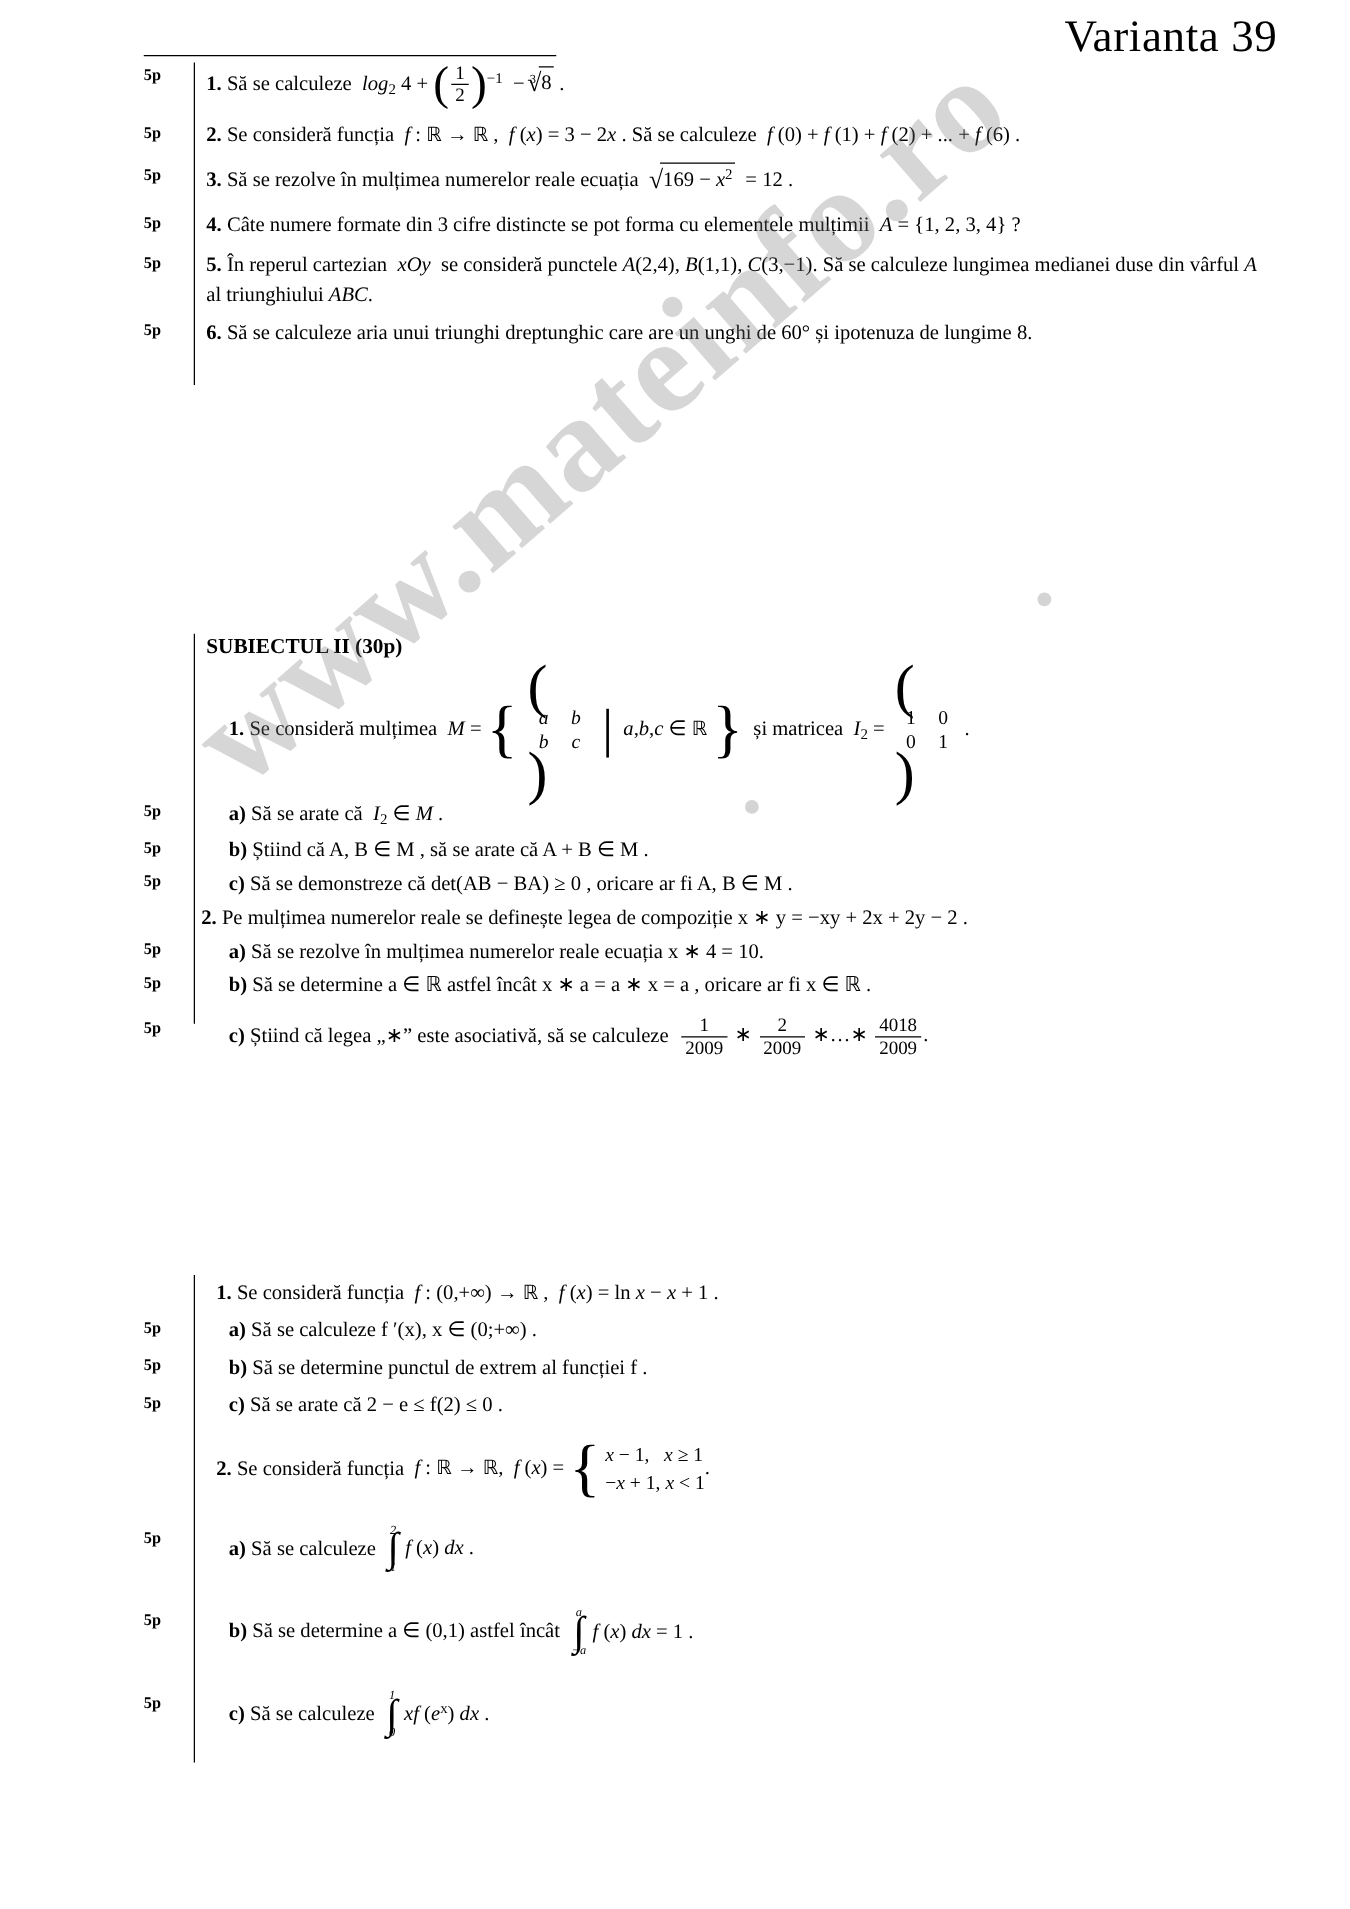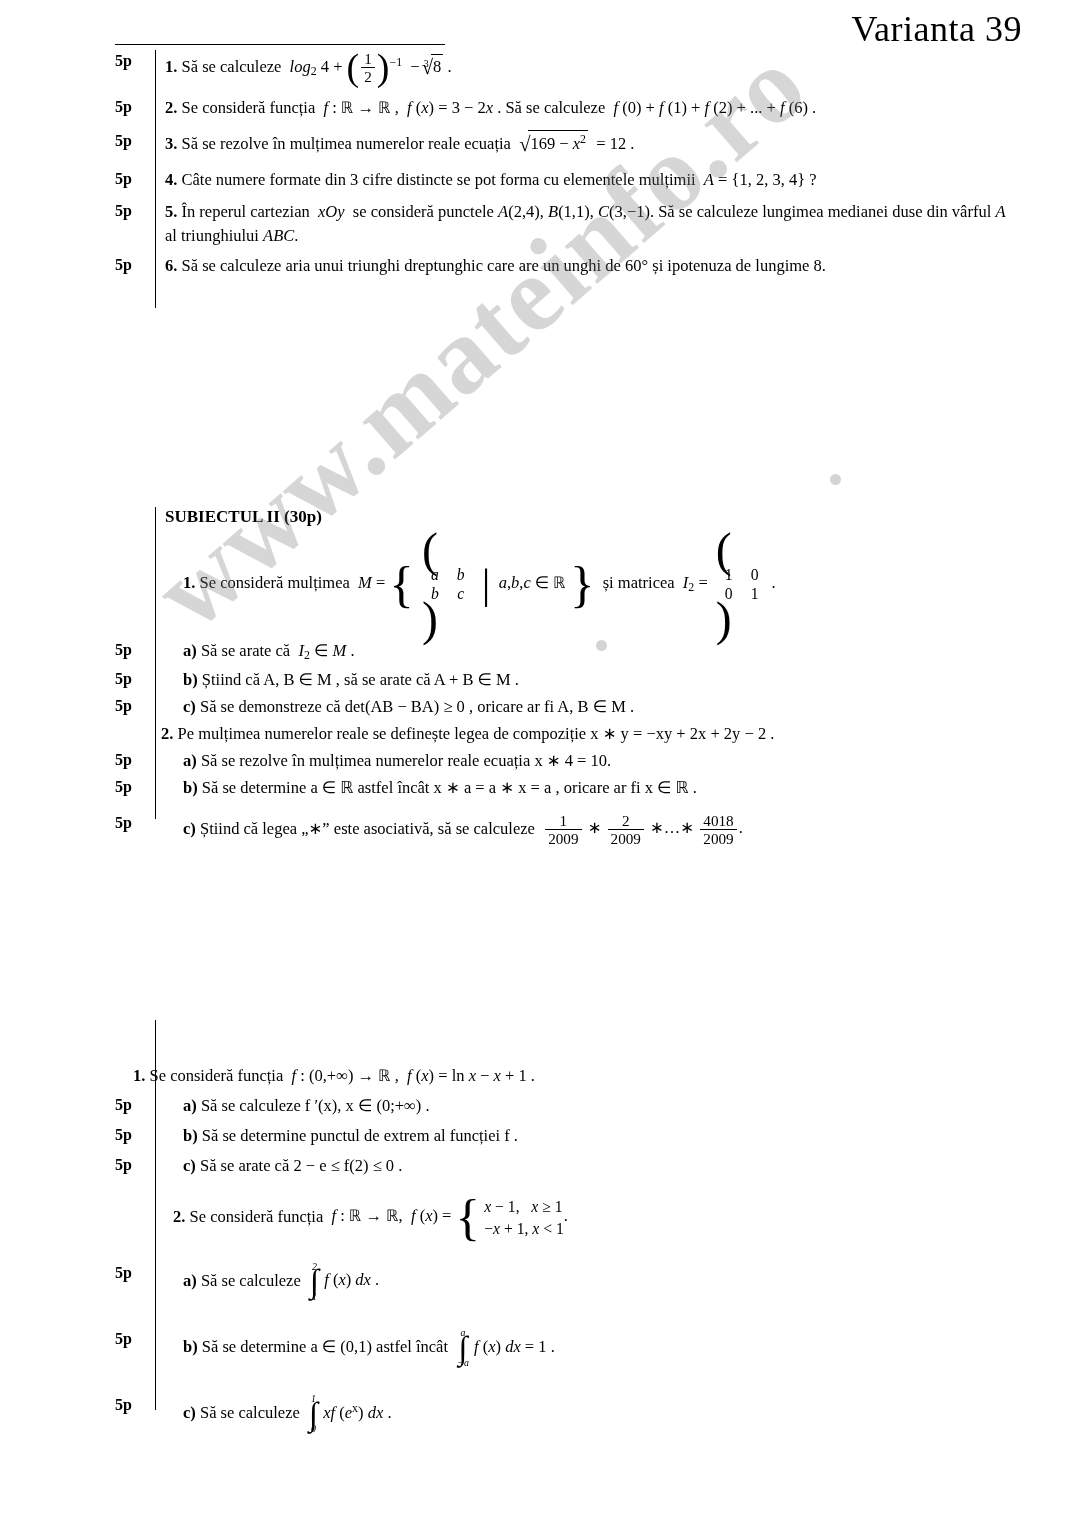--- a/index.html
+++ b/index.html
@@ -93,21 +93,21 @@
     position: relative;
     display: flex;
     align-items: flex-start;
     margin-bottom: 3px;
     min-height: 22px;
   }
   .pts {
     width: 40px;
     flex: 0 0 40px;
     font-weight: bold;
-    font-size: 16px;
+    font-size: 13px;
     text-align: left;
     padding-top: 2px;
   }
   .body {
     flex: 1;
     padding-left: 10px;
     font-size: 16.5px;
     line-height: 1.45;
   }
   .body-indent {
@@ -412,21 +412,21 @@
           <span class="frac"><span class="n">4018</span><span class="d">2009</span></span>.
         </span>
       </div>
     </div>
   </div>
 
   <div class="section" style="top:1020px;">
     <div class="vbar" style="height:390px;"></div>
 
 
-    <div class="row" style="margin-top:2px;flex-direction:column;">
+    <div class="row" style="margin-top:2px;">
       <div class="pts"></div>
       <div class="body body-indent" style="padding-left:18px;">
         <span class="num">1.</span>
         <span>Se consideră funcția</span>
         <span>
           &nbsp;<i class="v">f</i> : (0,+∞) → <span class="blackboard">ℝ</span> , &nbsp;<i class="v">f</i> (<i class="v">x</i>) = ln <i class="v">x</i> − <i class="v">x</i> + 1 .
         </span>
       </div>
     </div>
 

